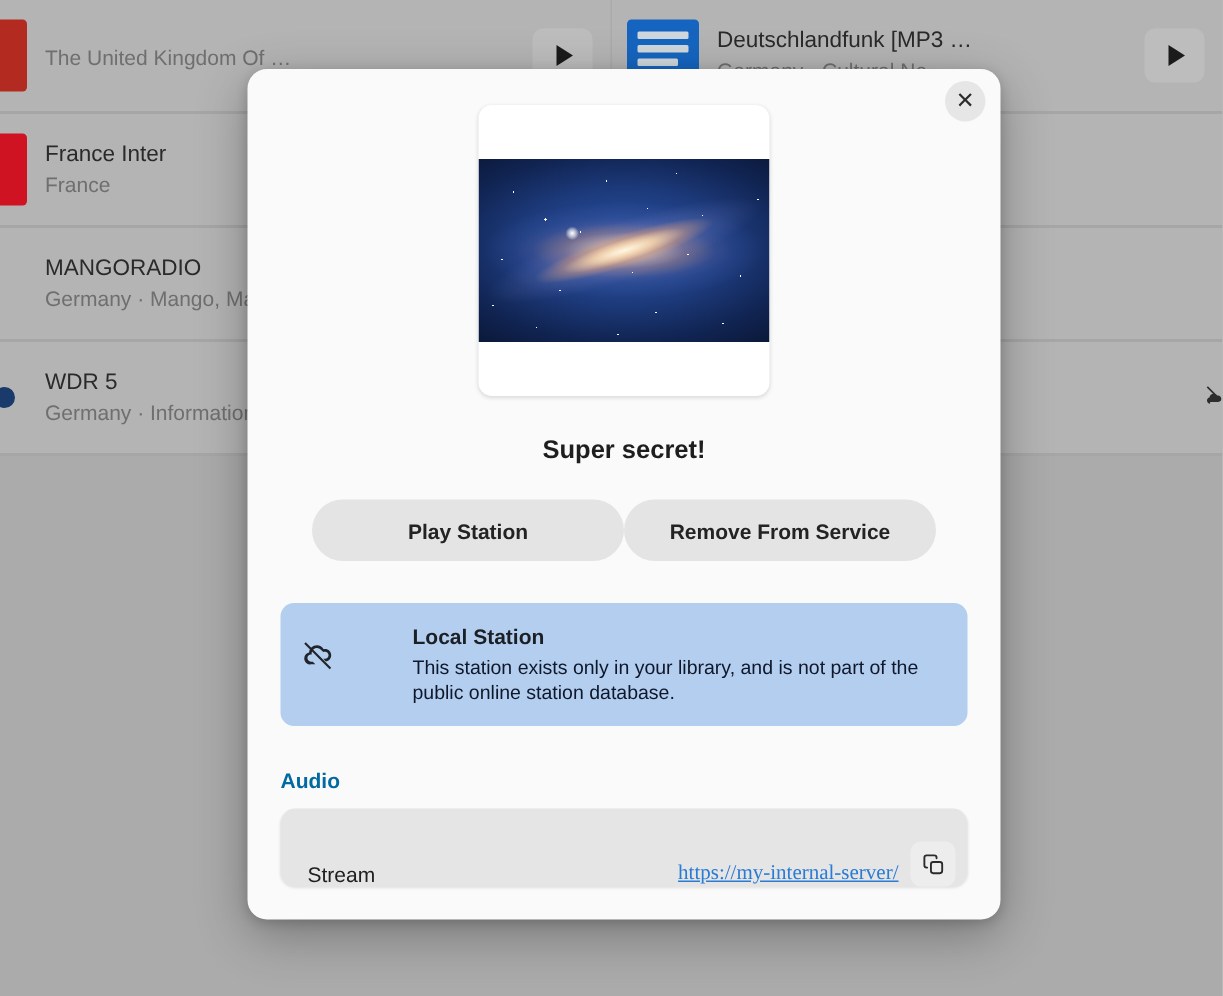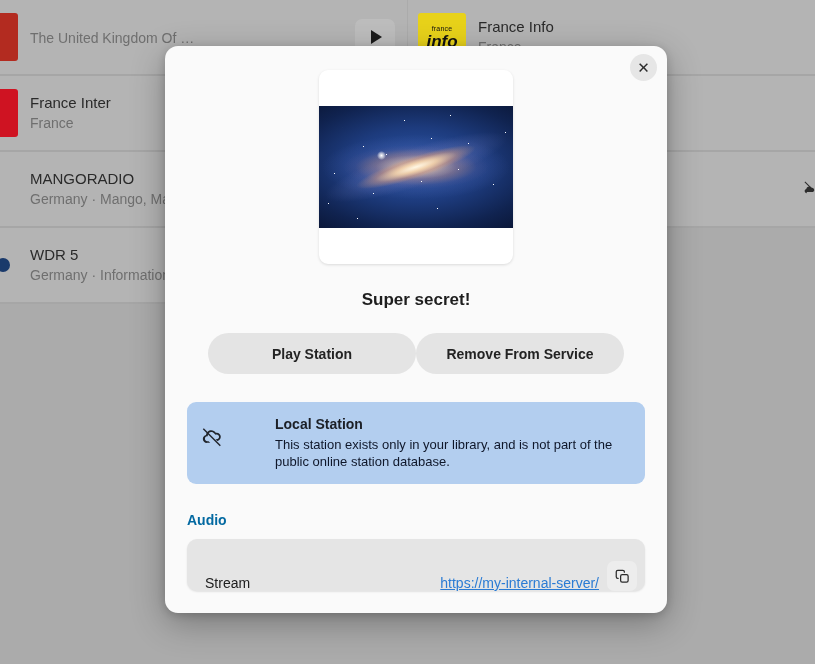--- a/index.html
+++ b/index.html
@@ -290,20 +290,21 @@
     flex: 0 0 auto;
   }
   .prop-spacer { flex: 1 1 auto; }
   .prop-link {
     font-size: 14px;
     color: #2a7bd4;
     text-decoration: underline;
     cursor: pointer;
     white-space: nowrap;
     margin-right: 8px;
+    font-family: Liberation Serif, serif;
   }
   #copy-stream-btn {
     flex: 0 0 auto;
     width: 30px; height: 30px;
     background: #ededed;
     border: none;
     border-radius: 7px;
     cursor: pointer;
     display: flex; align-items: center; justify-content: center;
     color: #2b2b2b;
@@ -343,20 +344,37 @@
         <div class="station-row">
           <span class="row-badge"></span>
           <div class="row-art art-none cut"></div>
           <div class="row-text">
             <div class="row-title">WDR 5</div>
             <div class="row-sub">Germany · Information…</div>
           </div>
         </div>
       </div>
     <div class="list-col right" id="col-right">
+        <div class="station-row">
+          <div class="row-art art-blue">
+            <div class="art-bars">
+              <i></i>
+              <i></i>
+              <i></i>
+              <i></i>
+            </div>
+          </div>
+          <div class="row-text">
+            <div class="row-title">Deutschlandfunk [MP3 …</div>
+            <div class="row-sub">Germany · Cultural Ne…</div>
+          </div>
+          <div class="row-play">
+            <span class="tri"></span>
+          </div>
+        </div>
         <div class="station-row">
           <div class="row-art art-yellow">
             <div class="art-info">
               <span class="fi-small">france</span>
               <span class="fi-big">info</span>
             </div>
           </div>
           <div class="row-text">
             <div class="row-title">France Info</div>
             <div class="row-sub">France</div>

